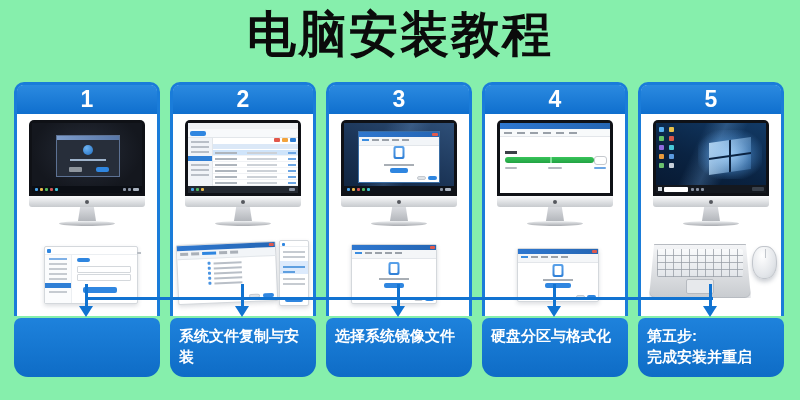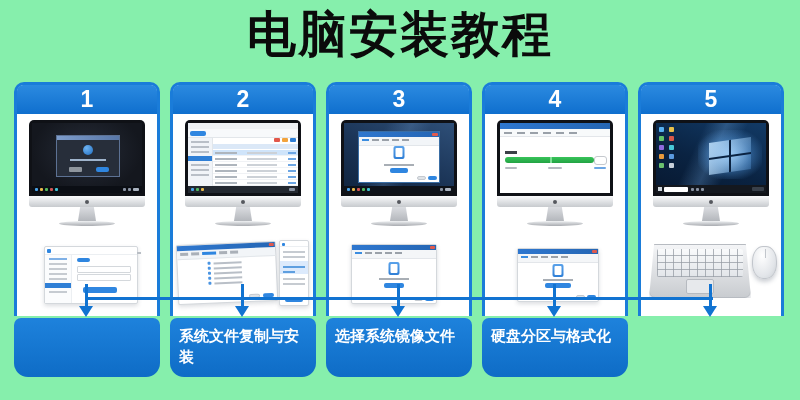--- a/index.html
+++ b/index.html
@@ -596,15 +596,19 @@
           <div class="keys"></div>
           <div class="pad"></div>
         </div>
         <div class="mouse"></div>
       </div>
     </div>
     <div class="arrow">
         <div class="shaft"></div>
         <div class="head"></div>
       </div>
+    <div class="step-footer">
+      <div>第五步:</div>
+      <div>完成安装并重启</div>
+    </div>
   </section>
 
 </div>
 
 </body></html>

